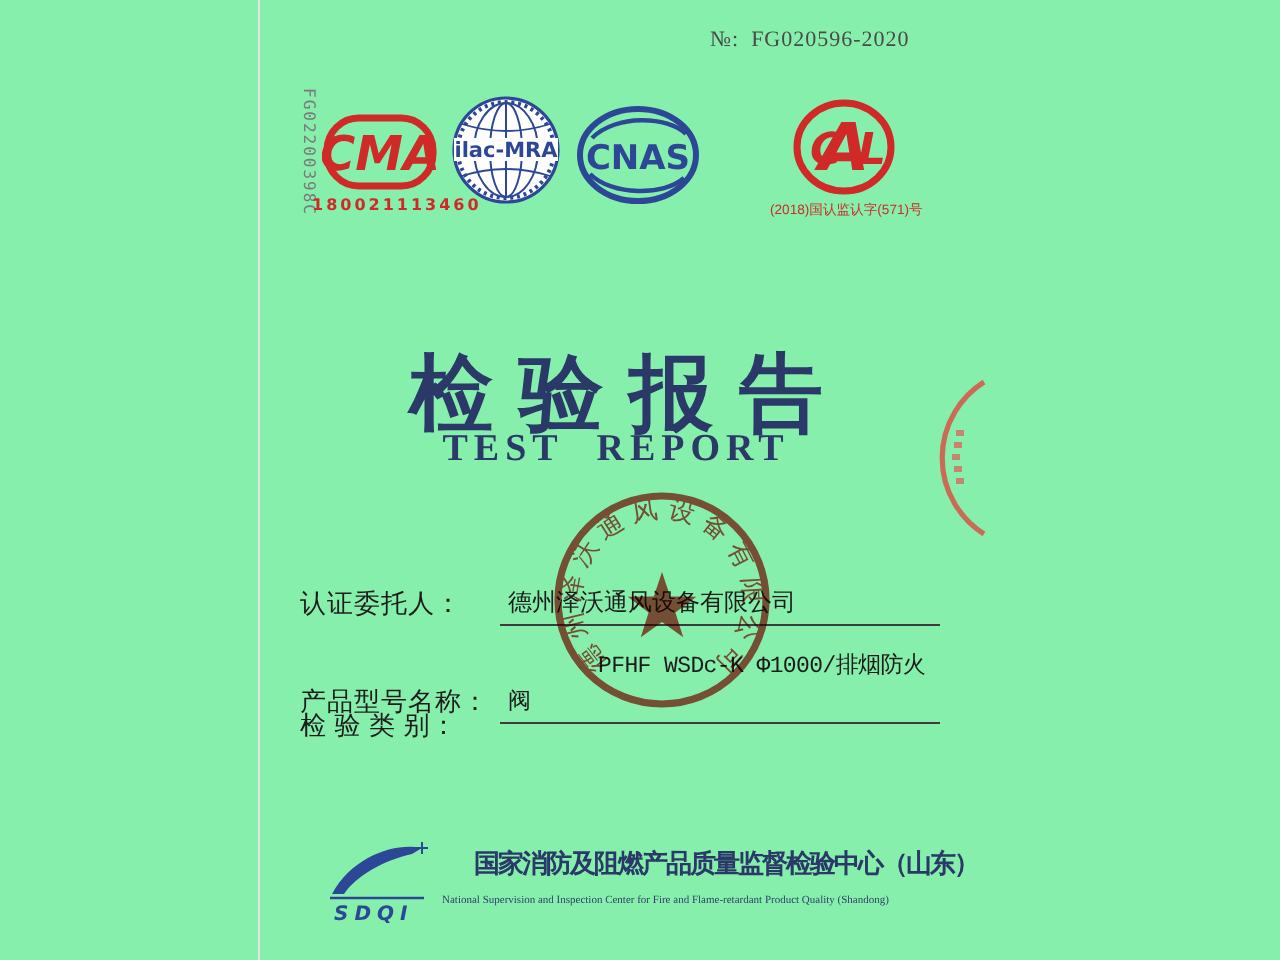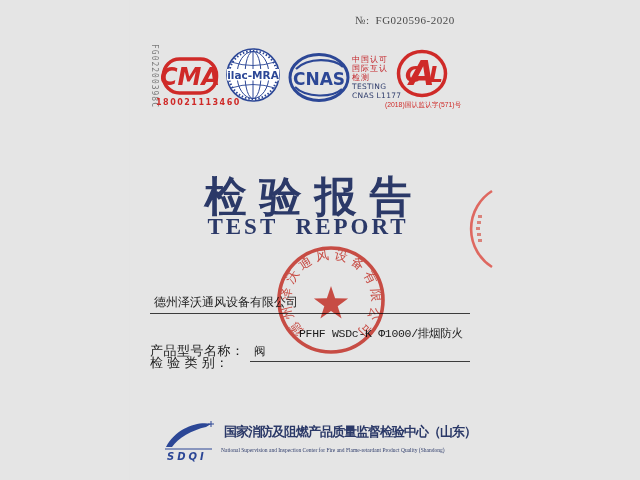--- a/index.html
+++ b/index.html
@@ -1,19 +1,19 @@
 <!DOCTYPE html>
 <html><head>
 <meta charset="utf-8">
 <style>
   * { margin:0; padding:0; box-sizing:border-box; }
   html,body { background:#ffffff; }
   .page {
     position:relative; width:640px; height:480px; overflow:hidden;
-    background:#e5e5e5; font-family:"Liberation Serif", serif;
+    background:#86efac; font-family:"Liberation Serif", serif;
   }
   .edge-line { position:absolute; left:129px; top:0; width:1px; height:480px; background:#e4e4e4; }
 
   .report-no { position:absolute; left:355px; top:14px; font-size:11px; color:#4a4a4a; letter-spacing:.5px; }
   .report-no .no-label { margin-right:6px; }
 
   .side-serial {
     position:absolute; left:150px; top:44px; height:90px;
     writing-mode:vertical-rl; text-orientation:mixed;
     font-family:"DejaVu Sans Mono", monospace; font-size:8px; color:#7a7a7a; letter-spacing:1px;
@@ -32,37 +32,37 @@
   .cnas-lines .cn-navy { display:block; color:#2c3a6a; letter-spacing:.3px; font-size:7.5px; }
   .logo-cal   { left:396px; top:49px; width:52px; height:49px; }
   .cal-caption { position:absolute; left:385px; top:100px; width:110px;
                  font-size:8px; color:#cf2a28; transform:scale(.85); transform-origin:left top;
                  white-space:nowrap; font-family:"Liberation Sans", sans-serif; }
 
   .title-cn { position:absolute; left:158px; top:169px; width:300px; text-align:center;
               font-family:"DejaVu Sans", sans-serif; font-size:42px; font-weight:bold;
               color:#2b3968; letter-spacing:13px; text-indent:13px; }
   .title-en { position:absolute; left:158px; top:214px; width:300px; text-align:center;
-              font-family:"Liberation Serif", serif; font-size:23px; font-weight:bold;
+              font-family:"Liberation Serif", serif; font-size:19px; font-weight:bold;
               color:#2b3968; letter-spacing:3px; word-spacing:9px; }
 
   .partial-seal { position:absolute; left:462px; top:188px; width:34px; height:82px; opacity:.8; }
 
   .field-row { position:absolute; left:150px; width:320px; display:flex; align-items:flex-end; }
   .row-0 { top:292px; } .row-1 { top:323px; } .row-2 { top:354px; }
   .flabel { flex:0 0 100px; font-size:13px; color:#1c1c1c; letter-spacing:.5px; padding-bottom:2px; }
   .fline  { flex:1; border-bottom:1px solid #3c3c3c; padding:0 2px 2px 4px; min-height:18px; }
   .fvalue { font-size:12px; color:#1c1c1c; }
   .fvalue.mono { font-family:"Liberation Mono", monospace; font-size:11.5px; letter-spacing:-.3px;margin-left:45px; }
 
   .seal-main { position:absolute; left:271px; top:240px; width:120px; height:120px;
                opacity:.86; mix-blend-mode:multiply; z-index:5; }
 
   .footer-logo { left:162px; top:419px; width:54px; height:44px; }
-  .footer-cn { position:absolute; left:224px; top:423px; width:260px;
+  .footer-cn { position:absolute; left:237px; top:423px; width:260px;
                font-family:"DejaVu Sans", sans-serif; font-size:13px; font-weight:bold;
                color:#2b3968; letter-spacing:-1px; white-space:nowrap; }
   .footer-en { position:absolute; left:221px; top:447px; white-space:nowrap;
                font-family:"Liberation Serif", serif; font-size:10px; color:#33406e;
                transform:scale(.55); transform-origin:left top; }
 
   svg text { font-family:"DejaVu Sans", sans-serif; }
 </style>
 </head>
 <body>
@@ -94,27 +94,20 @@
     <rect x="1" y="23" width="52" height="11.5" fill="#ffffff"></rect>
     <text x="27" y="32.5" text-anchor="middle" font-size="10.5" font-weight="bold" fill="#2c4796">ilac-MRA</text>
   </svg>
 
   <svg class="logo logo-cnas" viewBox="0 0 62 51">
     <ellipse cx="31" cy="25.5" rx="29" ry="23" fill="none" stroke="#2c4796" stroke-width="3"></ellipse>
     <path d="M8,17 C20,5 46,6 55,15" fill="none" stroke="#2c4796" stroke-width="2.2"></path>
     <path d="M7,35 C18,46 44,46 54,37" fill="none" stroke="#2c4796" stroke-width="2.2"></path>
     <text x="31" y="32.5" text-anchor="middle" font-size="17" font-weight="bold" fill="#2c4796">CNAS</text>
   </svg>
-  <div class="cnas-lines">
-    <span class="cn-red">中国认可</span>
-    <span class="cn-red">国际互认</span>
-    <span class="cn-red">检测</span>
-    <span class="cn-navy">TESTING</span>
-    <span class="cn-navy">CNAS L1177</span>
-  </div>
 
   <svg class="logo logo-cal" viewBox="0 0 52 49">
     <ellipse cx="26" cy="24.5" rx="23.5" ry="22" fill="none" stroke="#cf2a28" stroke-width="3.5"></ellipse>
     <text x="9" y="33" font-size="22" font-weight="bold" font-style="italic" fill="#cf2a28">C</text>
     <text x="26" y="36" text-anchor="middle" font-size="33" font-weight="bold" font-style="italic" fill="#cf2a28">A</text>
     <text x="33" y="33" font-size="22" font-weight="bold" font-style="italic" fill="#cf2a28">L</text>
   </svg>
   <div class="cal-caption">(2018)国认监认字(571)号</div>
 
   <div class="title-cn">检验报告</div>
@@ -123,20 +116,21 @@
   <svg class="partial-seal" viewBox="0 0 34 82">
     <path d="M30,3 A45,45 0 0 0 30,79" fill="none" stroke="#dd4a40" stroke-width="2.6"></path>
     <rect x="16" y="27" width="4" height="3" fill="#d86a60"></rect>
     <rect x="15" y="33" width="4" height="3" fill="#d86a60"></rect>
     <rect x="14" y="39" width="4" height="3" fill="#d86a60"></rect>
     <rect x="15" y="45" width="4" height="3" fill="#d86a60"></rect>
     <rect x="16" y="51" width="4" height="3" fill="#d86a60"></rect>
   </svg>
 
   <div class="field-row row-0">
+    <span class="flabel">认证委托人：</span>
     <span class="fline">
       <span class="fvalue">德州泽沃通风设备有限公司</span>
     </span>
   </div>
   <div class="field-row row-1">
     <span class="flabel">产品型号名称：</span>
     <span class="fline">
       <span class="fvalue mono">PFHF WSDc-K Φ1000/排烟防火阀</span>
     </span>
   </div>

